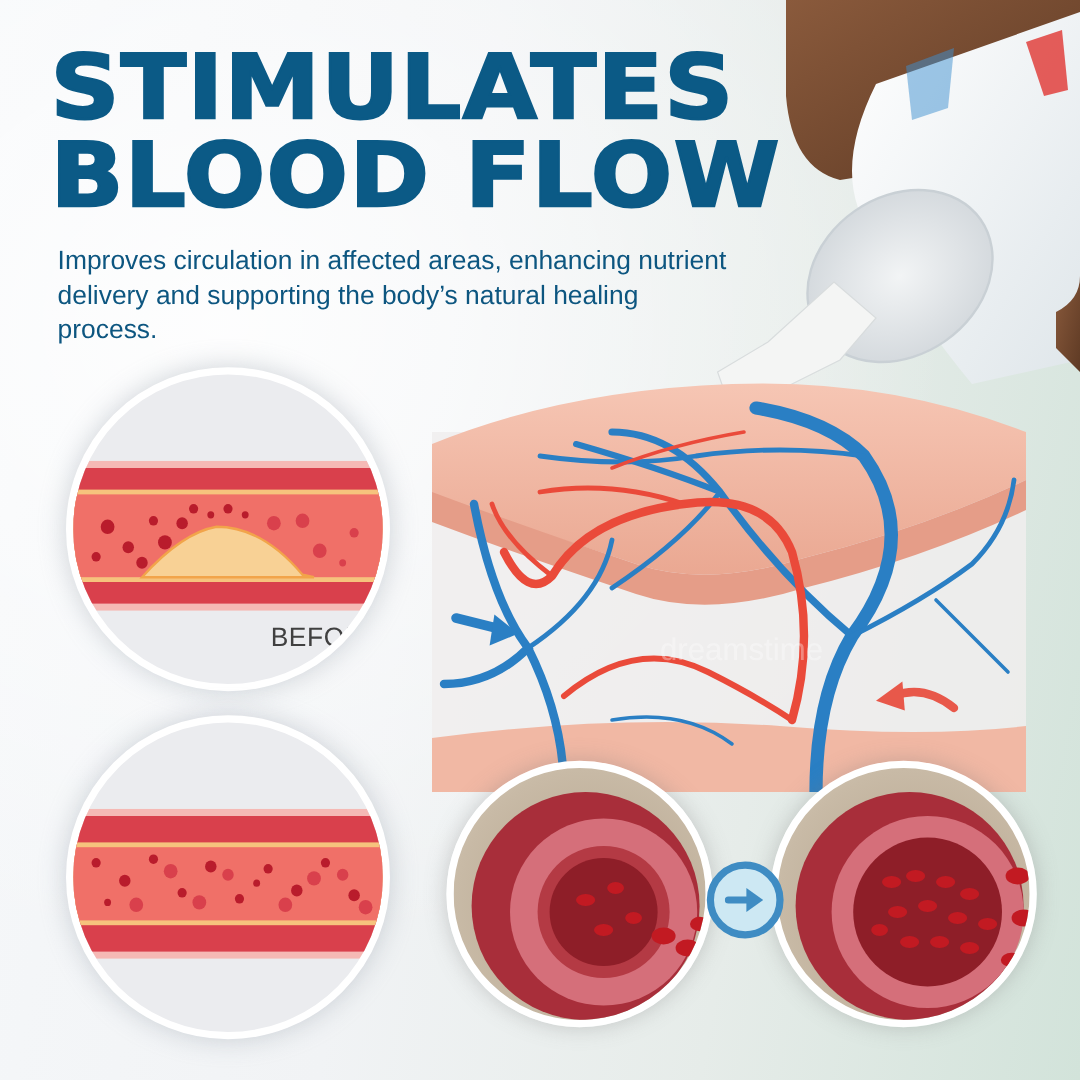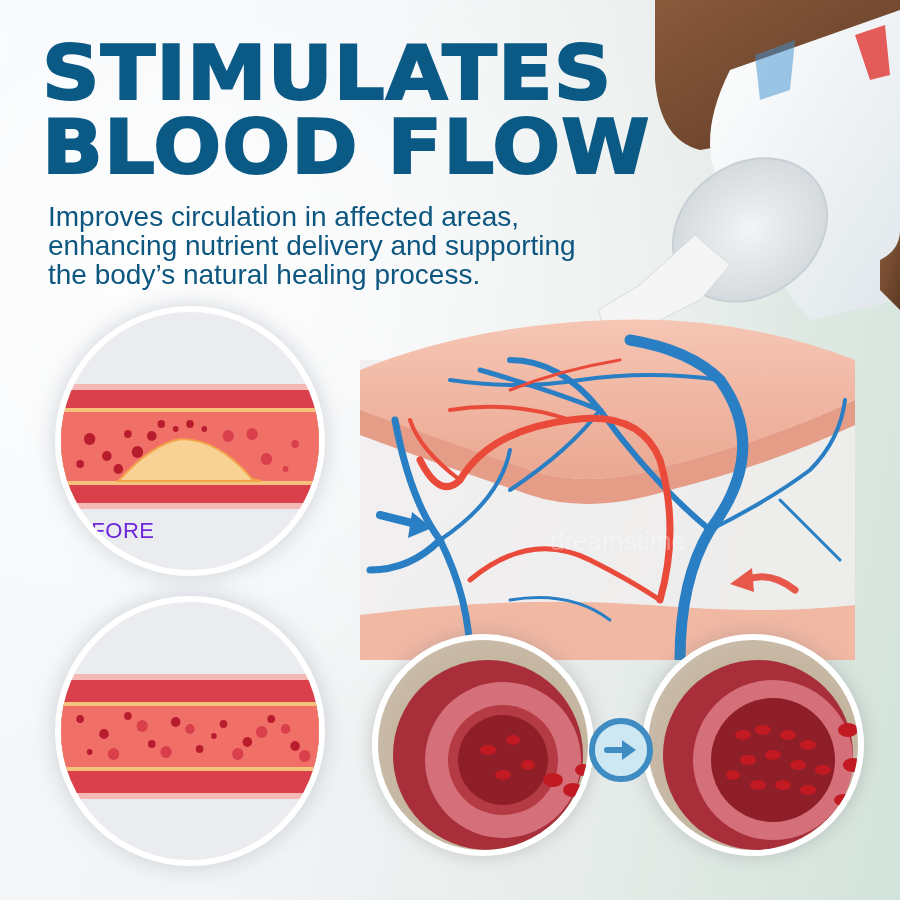--- a/index.html
+++ b/index.html
@@ -20,38 +20,38 @@
       color: #0b5a86;
       font-size: 74px; line-height: 74px;
       letter-spacing: 1px;
       transform: scaleX(1.08);
       transform-origin: left top;
       -webkit-text-stroke: 2px #0b5a86;
     }
     .headline div { white-space: nowrap; }
     .subtext {
       position: absolute; left: 48px; top: 202px; width: 560px;
-      color: #0d5680; font-size: 28px; line-height: 29px;
+      color: #0d5680; font-size: 22px; line-height: 29px;
       font-family: "Liberation Sans", sans-serif;
     }
 
     
     .cmp-circle {
       position: absolute; width: 270px; height: 270px; border-radius: 50%;
       background: #ebecef;
       border: 6px solid #ffffff;
       box-shadow: 0 0 22px rgba(150,160,170,0.45);
       overflow: hidden;
     }
     .before { left: 55px; top: 306px; }
     .after  { left: 55px; top: 596px; }
     .vessel { position: absolute; left: 0; top: 72px; width: 100%; height: 125px; }
     .cmp-label {
-      position: absolute; left: 0; width: 100%; text-align: left;
-      font-size: 22px; color: #6d28d9; letter-spacing: 0.5px;
+      position: absolute; left: 0; width: 100%; text-align: right;
+      font-size: 22px; color: #404040; letter-spacing: 0.5px;
       font-family: "Liberation Sans", sans-serif;
     }
     .before .cmp-label { top: 206px; }
     .after .cmp-label { top: 204px; }
 
     
     .skin-art { position: absolute; left: 350px; top: 300px; width: 530px; height: 360px; }
 
     
     .tube-art { position: absolute; left: 580px; top: 0; width: 320px; height: 340px; }

